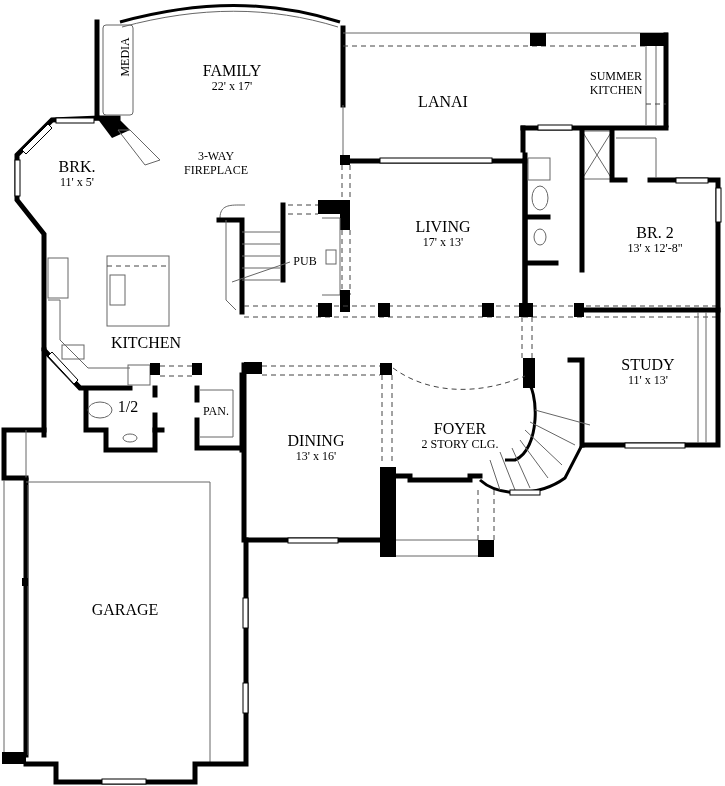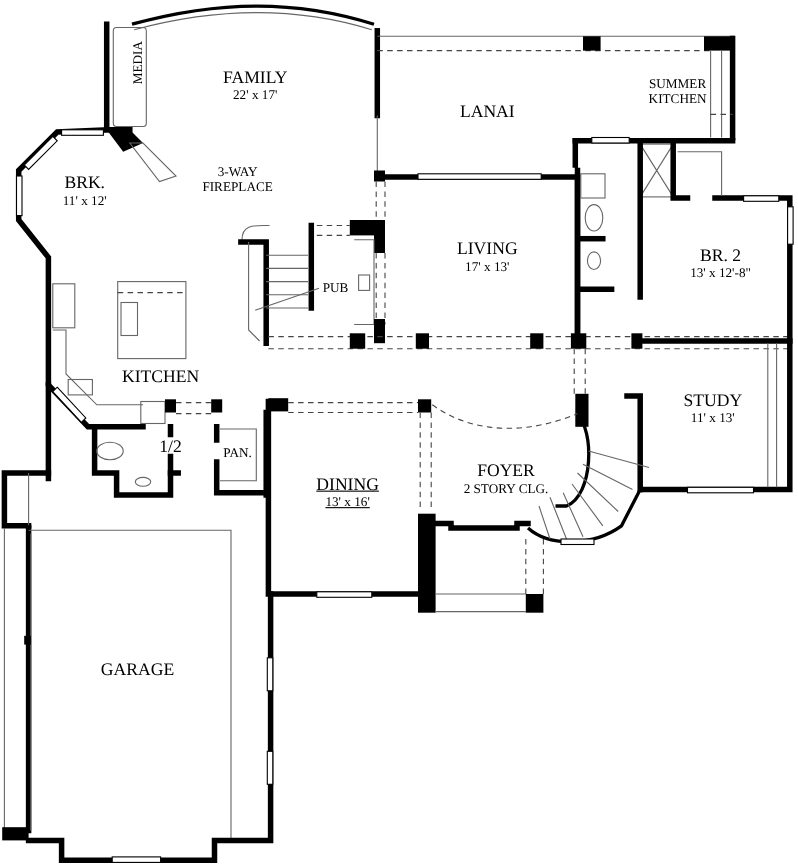--- a/index.html
+++ b/index.html
@@ -175,47 +175,47 @@
 </div>
 <div class="lbl small" style="left:106px;top:50px;width:40px;transform:rotate(-90deg);transform-origin:center;">
   <span class="name">MEDIA</span>
 </div>
 <div class="lbl small" style="left:138px;top:150px;width:68px;margin-left:44px;">
   <span class="name">3-WAY</span>
   <span class="name">FIREPLACE</span>
 </div>
 <div class="lbl" style="left:42px;top:158px;width:70px;">
   <span class="name">BRK.</span>
-  <span class="dim">11' x 12'</span>
+  <span class="dim">11' x 5'</span>
 </div>
 <div class="lbl" style="left:103px;top:334px;width:86px;">
   <span class="name">KITCHEN</span>
 </div>
 <div class="lbl" style="left:398px;top:218px;width:90px;">
   <span class="name">LIVING</span>
   <span class="dim">17' x 13'</span>
 </div>
 <div class="lbl small" style="left:290px;top:255px;width:30px;">
   <span class="name">PUB</span>
 </div>
 <div class="lbl" style="left:605px;top:224px;width:100px;">
   <span class="name">BR. 2</span>
   <span class="dim">13' x 12'-8"</span>
 </div>
 <div class="lbl" style="left:605px;top:356px;width:86px;">
   <span class="name">STUDY</span>
   <span class="dim">11' x 13'</span>
 </div>
-<div class="lbl" style="left:113px;top:398px;width:30px;margin-left:27px;">
+<div class="lbl" style="left:113px;top:398px;width:30px;">
   <span class="name">1/2</span>
 </div>
 <div class="lbl small" style="left:201px;top:405px;width:30px;">
   <span class="name">PAN.</span>
 </div>
-<div class="lbl" style="left:270px;top:432px;width:92px;text-decoration:underline;">
+<div class="lbl" style="left:270px;top:432px;width:92px;">
   <span class="name">DINING</span>
   <span class="dim">13' x 16'</span>
 </div>
 <div class="lbl" style="left:410px;top:420px;width:100px;">
   <span class="name">FOYER</span>
   <span class="dim" style="font-size:12px;">2 STORY CLG.</span>
 </div>
 <div class="lbl" style="left:80px;top:601px;width:90px;">
   <span class="name">GARAGE</span>
 </div>

